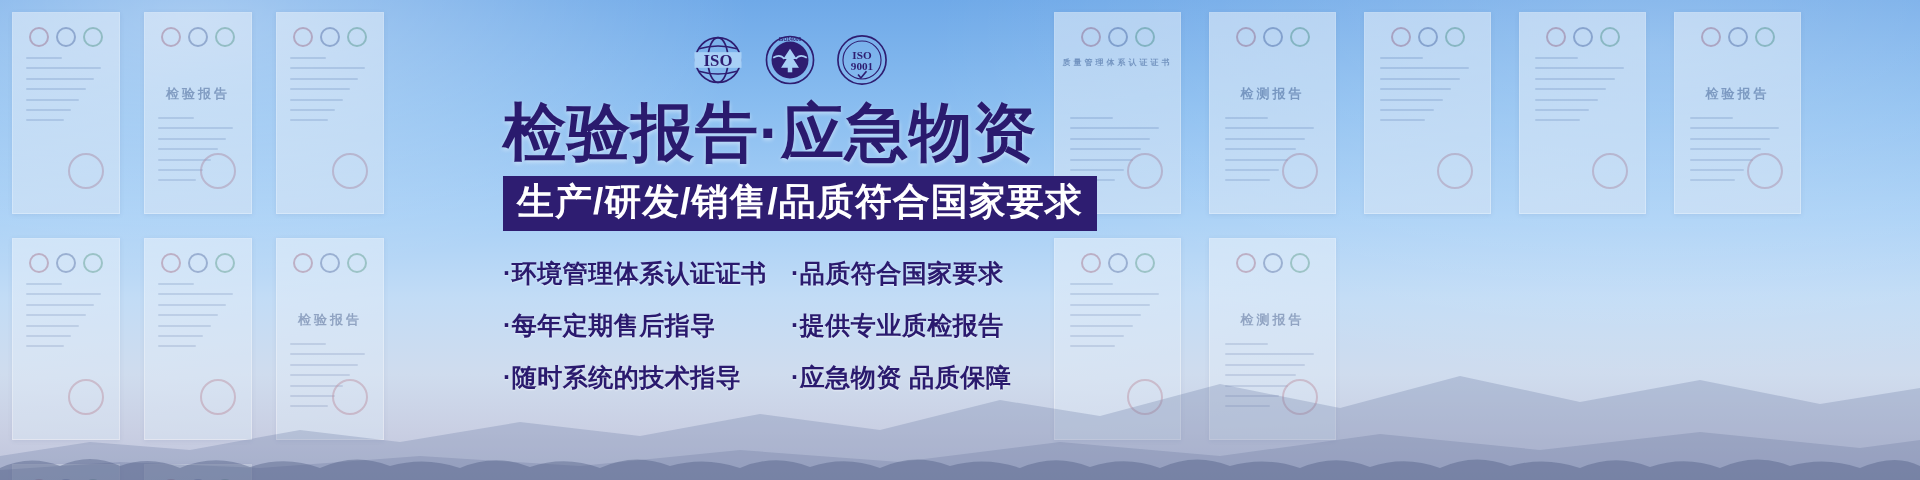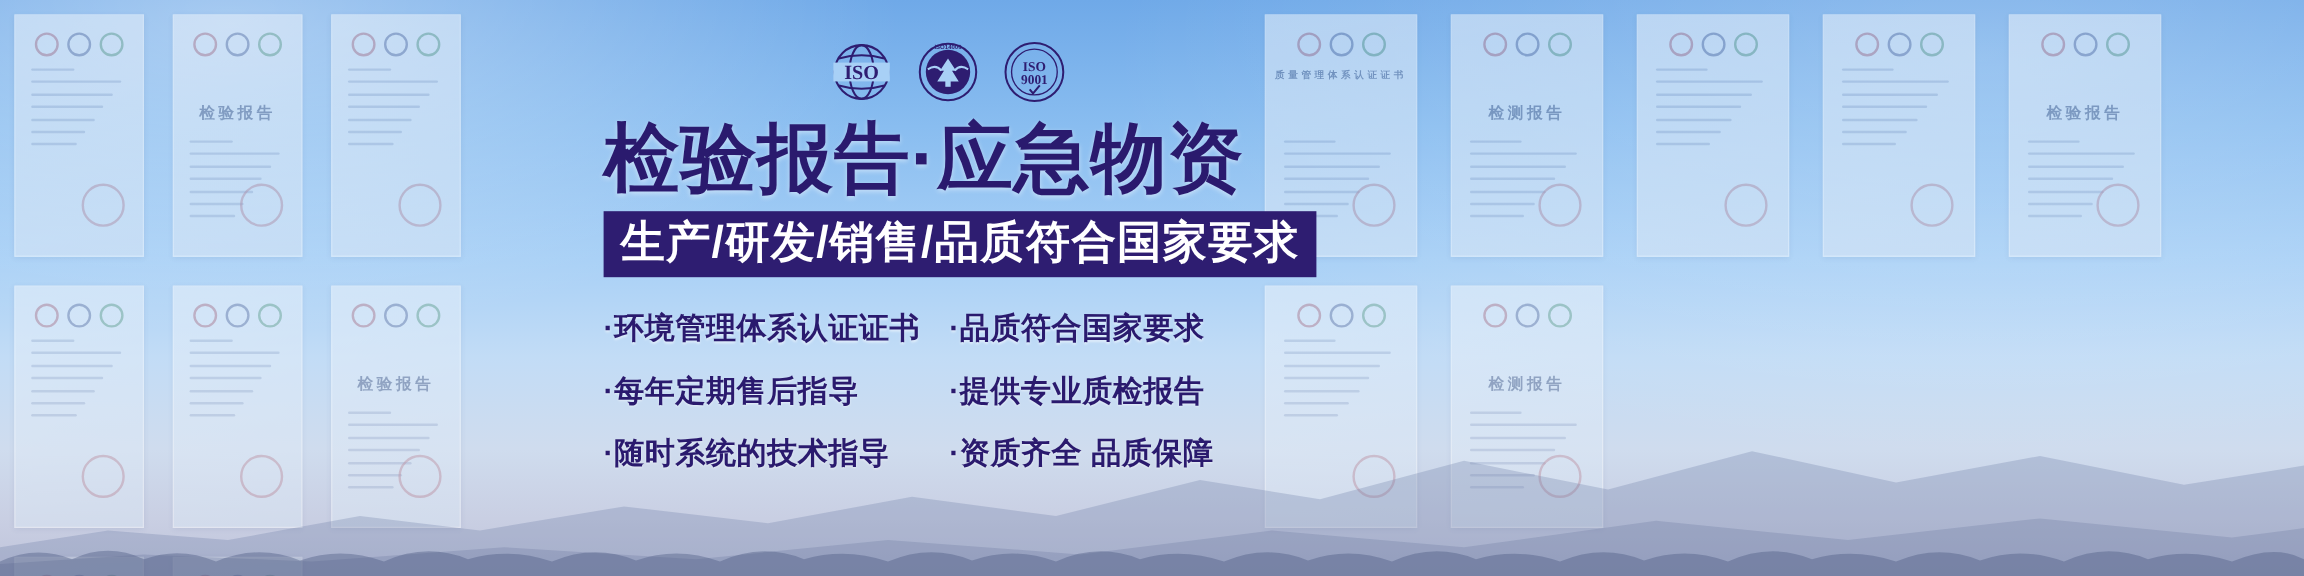--- a/index.html
+++ b/index.html
@@ -373,19 +373,19 @@
         <span class="fitem">·品质符合国家要求</span>
       </div>
 
       <div class="frow">
         <span class="fitem left">·每年定期售后指导</span>
         <span class="fitem">·提供专业质检报告</span>
       </div>
 
       <div class="frow">
         <span class="fitem left">·随时系统的技术指导</span>
-        <span class="fitem">·资质齐全 品质保障</span>
+        <span class="fitem">·应急物资 品质保障</span>
       </div>
 
     </div>
   </div>
 
 </div>
 
 </body></html>

